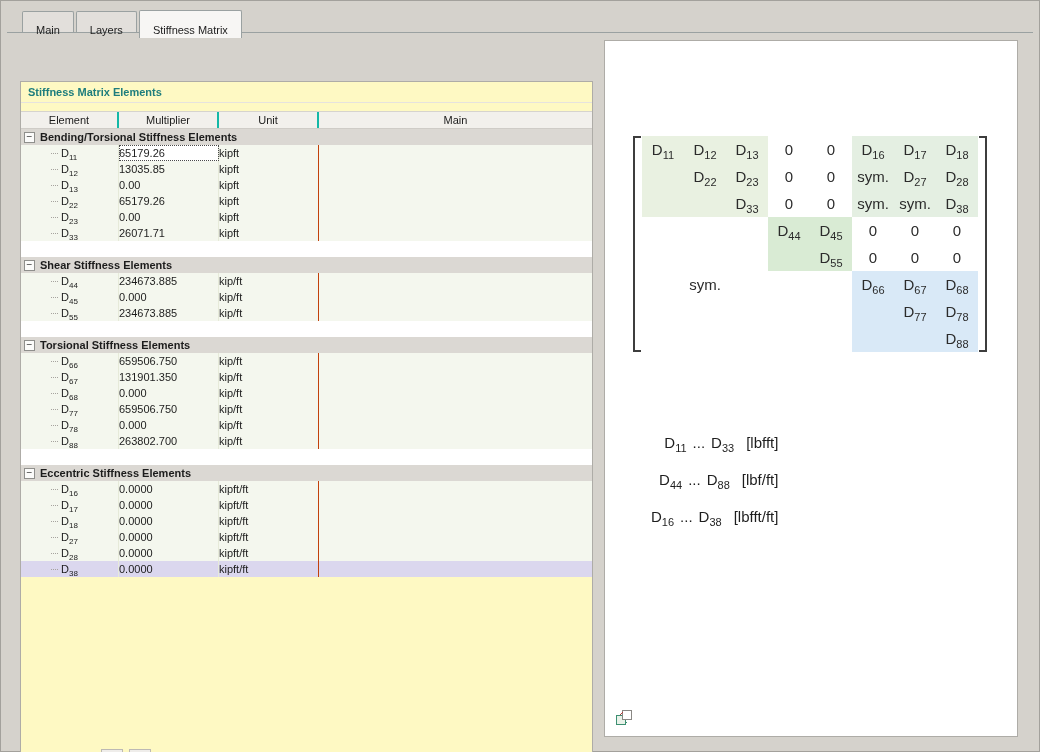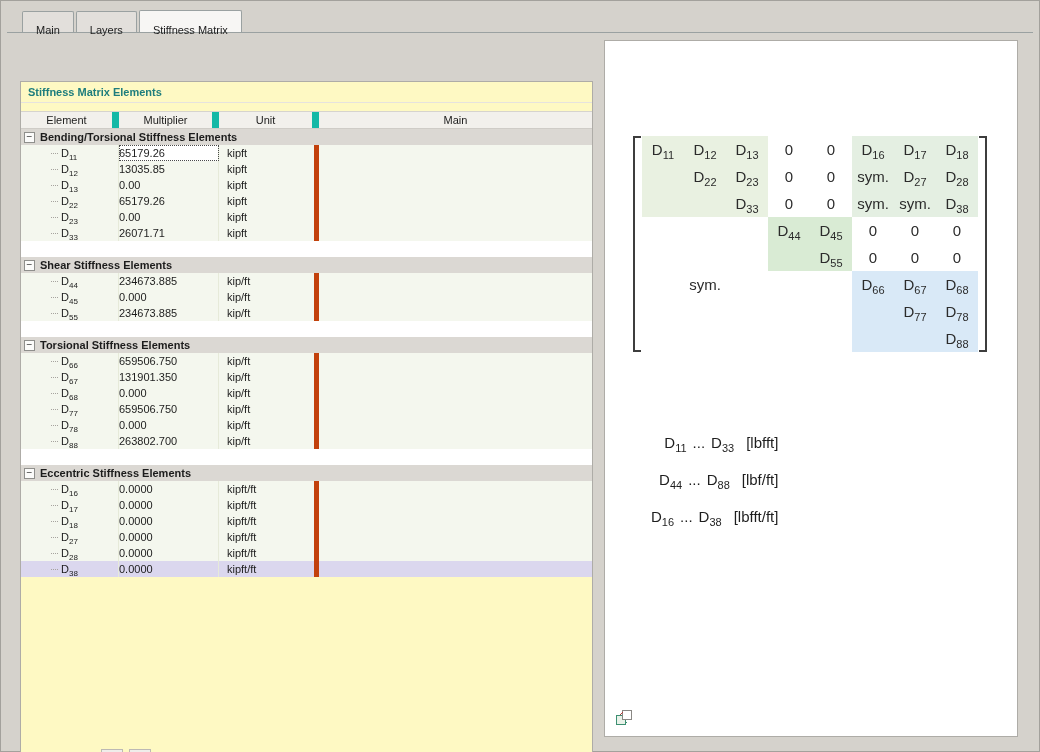--- a/index.html
+++ b/index.html
@@ -10,49 +10,49 @@
     -webkit-font-smoothing:antialiased;
   }
   *{box-sizing:border-box;}
   sub{font-size:8px;line-height:0;}
 
   
   .tabbar{position:absolute;top:11px;left:22px;display:flex;gap:2px;z-index:2;}
   .tab{height:21px;line-height:20px;padding:8px 13px;font-size:11px;
        background:#e2dfdb;border:1px solid #9aa1a1;border-bottom:none;
        border-radius:2px 2px 0 0;cursor:default;}
-  .tab.active{background:#f7f6f4;height:22px;margin-top:-1px;line-height:22px;position:relative;z-index:3;}
+  .tab.active{background:#f7f6f4;height:28px;margin-top:-1px;line-height:22px;position:relative;z-index:3;}
   .tabline{position:absolute;top:32px;left:7px;width:1026px;border-top:1px solid #9aa1a1;z-index:1;}
 
   
   .left-panel{position:absolute;left:20px;top:40px;width:573px;height:697px;
               background:#fef9c3;border:1px solid #aeaca7;margin-top:41px;}
   .panel-title{height:21px;line-height:21px;padding-left:7px;font-size:11px;font-weight:bold;
                color:var(--accent,#1e7d7d);border-bottom:1px solid #e6e3de;}
   .thead{margin-top:8px;display:grid;grid-template-columns:98px 100px 100px 1fr;height:18px;
          background:#f2f0ec;border-top:1px solid #d6d3ce;border-bottom:1px solid #cfccc7;font-size:11px;}
-  .th{line-height:16px;text-align:center;border-right:7px solid #14b8a6;}
+  .th{line-height:16px;text-align:center;border-right:2px solid #14b8a6;}
   .th:last-child{border-right:none;}
 
   .tbody{font-size:11px;}
   .group-row{height:16px;background:var(--group-header-bg,#dbd8d3);display:flex;align-items:center;}
   .collapse-box{width:11px;height:11px;margin-left:3px;background:#fbfbfa;border:1px solid #8f8f8c;
                 font-size:10px;line-height:8px;text-align:center;color:#333;flex:0 0 auto;}
   .group-label{margin-left:5px;font-weight:bold;white-space:nowrap;}
 
   .group-rows{position:relative;}
   .group-rows::before{content:"";position:absolute;left:29px;top:0;height:calc(100% - 8px);
                       border-left:1px dotted #a6a39e;}
   .trow{display:grid;grid-template-columns:98px 100px 100px 1fr;height:16px;
         background:var(--row-tint,#f4f7ee);position:relative;}
   .trow>div{line-height:16px;height:16px;overflow:hidden;}
   .c-el{padding-left:40px;border-right:1px solid #e6ead9;}
   .c-el::before{content:"";position:absolute;left:30px;top:8px;width:7px;border-top:1px dotted #a6a39e;}
   .c-mult{padding-right:8px;border-right:1px solid #e6ead9;}
-  .c-unit{padding-left:8px;border-right:5px solid #c2410c;}
+  .c-unit{padding-left:0;border-right:1px solid #c2410c;}
   .trow.selected{background:var(--selected-row,#dbd7ee);}
   .trow.editing .c-mult{background:#ffffff;outline:1px dotted #4a4a4a;outline-offset:-1px;}
   .spacer-row{height:16px;background:#fff;}
 
   
   .toolbar{position:absolute;left:6px;right:6px;bottom:5px;height:24px;display:flex;align-items:center;gap:6px;}
   .tool-btn{width:22px;height:22px;display:flex;align-items:center;justify-content:center;
             background:transparent;border:none;padding:0;cursor:pointer;}
   .tool-btn.boxed{border:1px solid #bcb9b4;background:#efedea;}
   .tool-btn.gap{margin-left:18px;}

